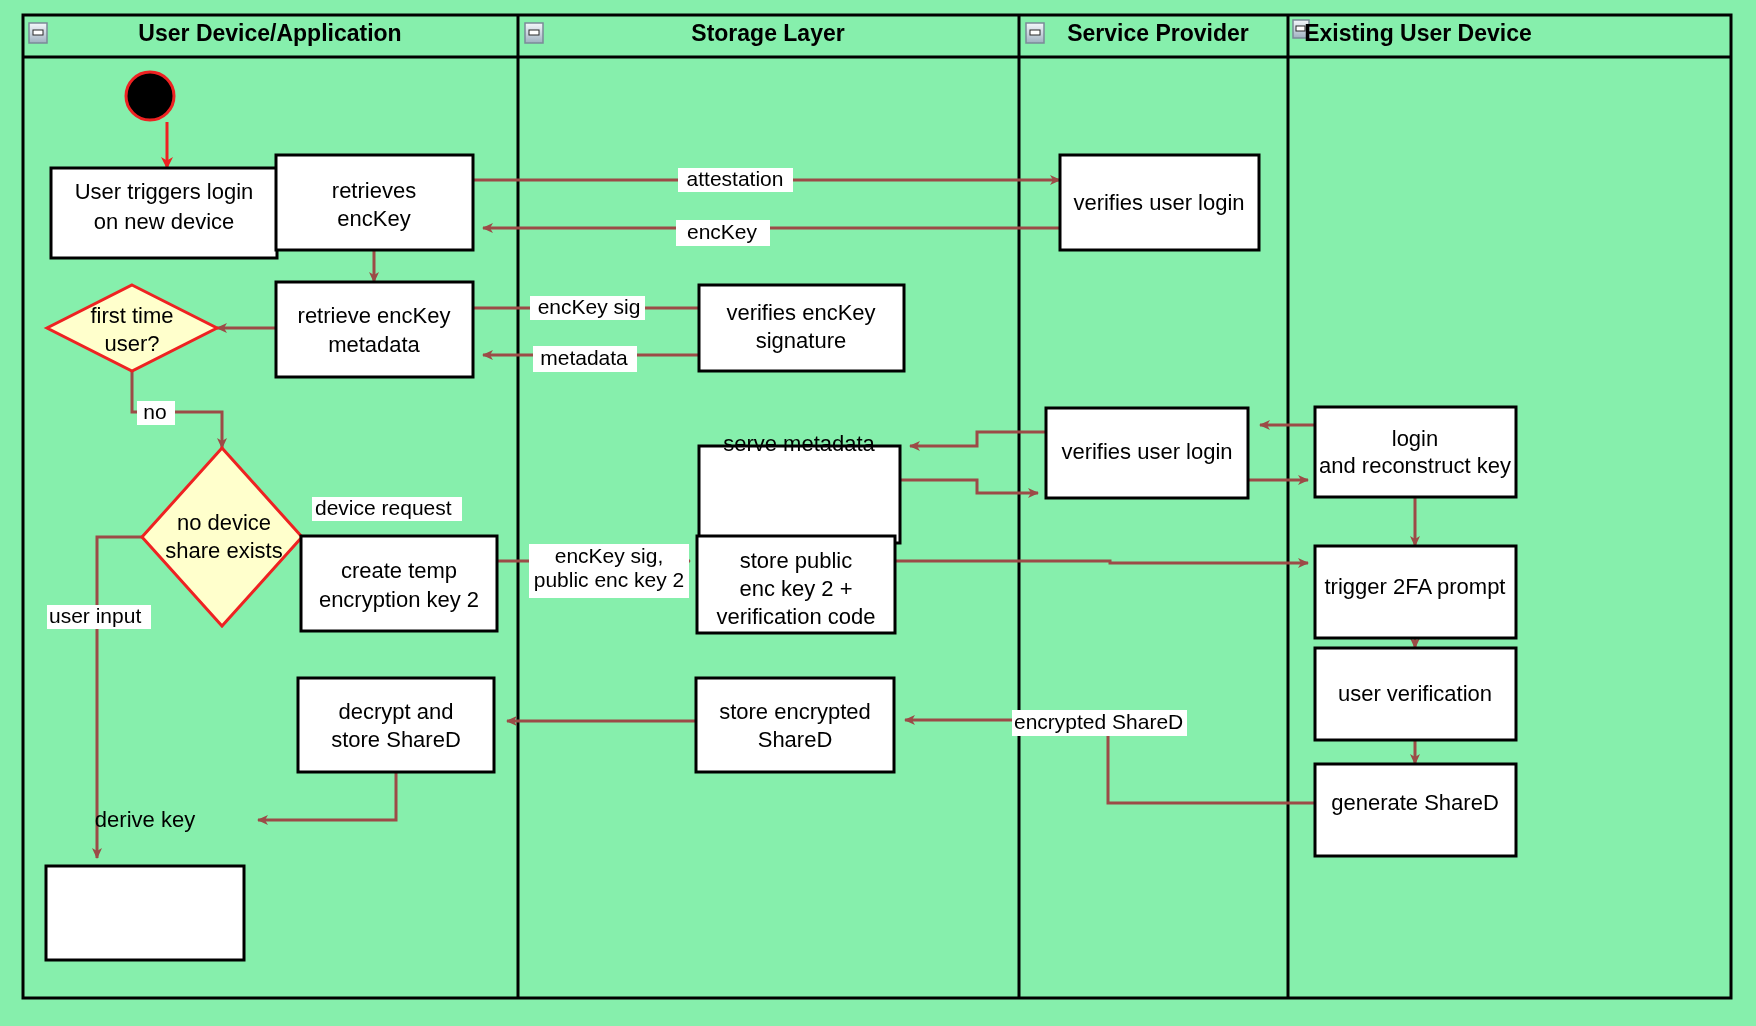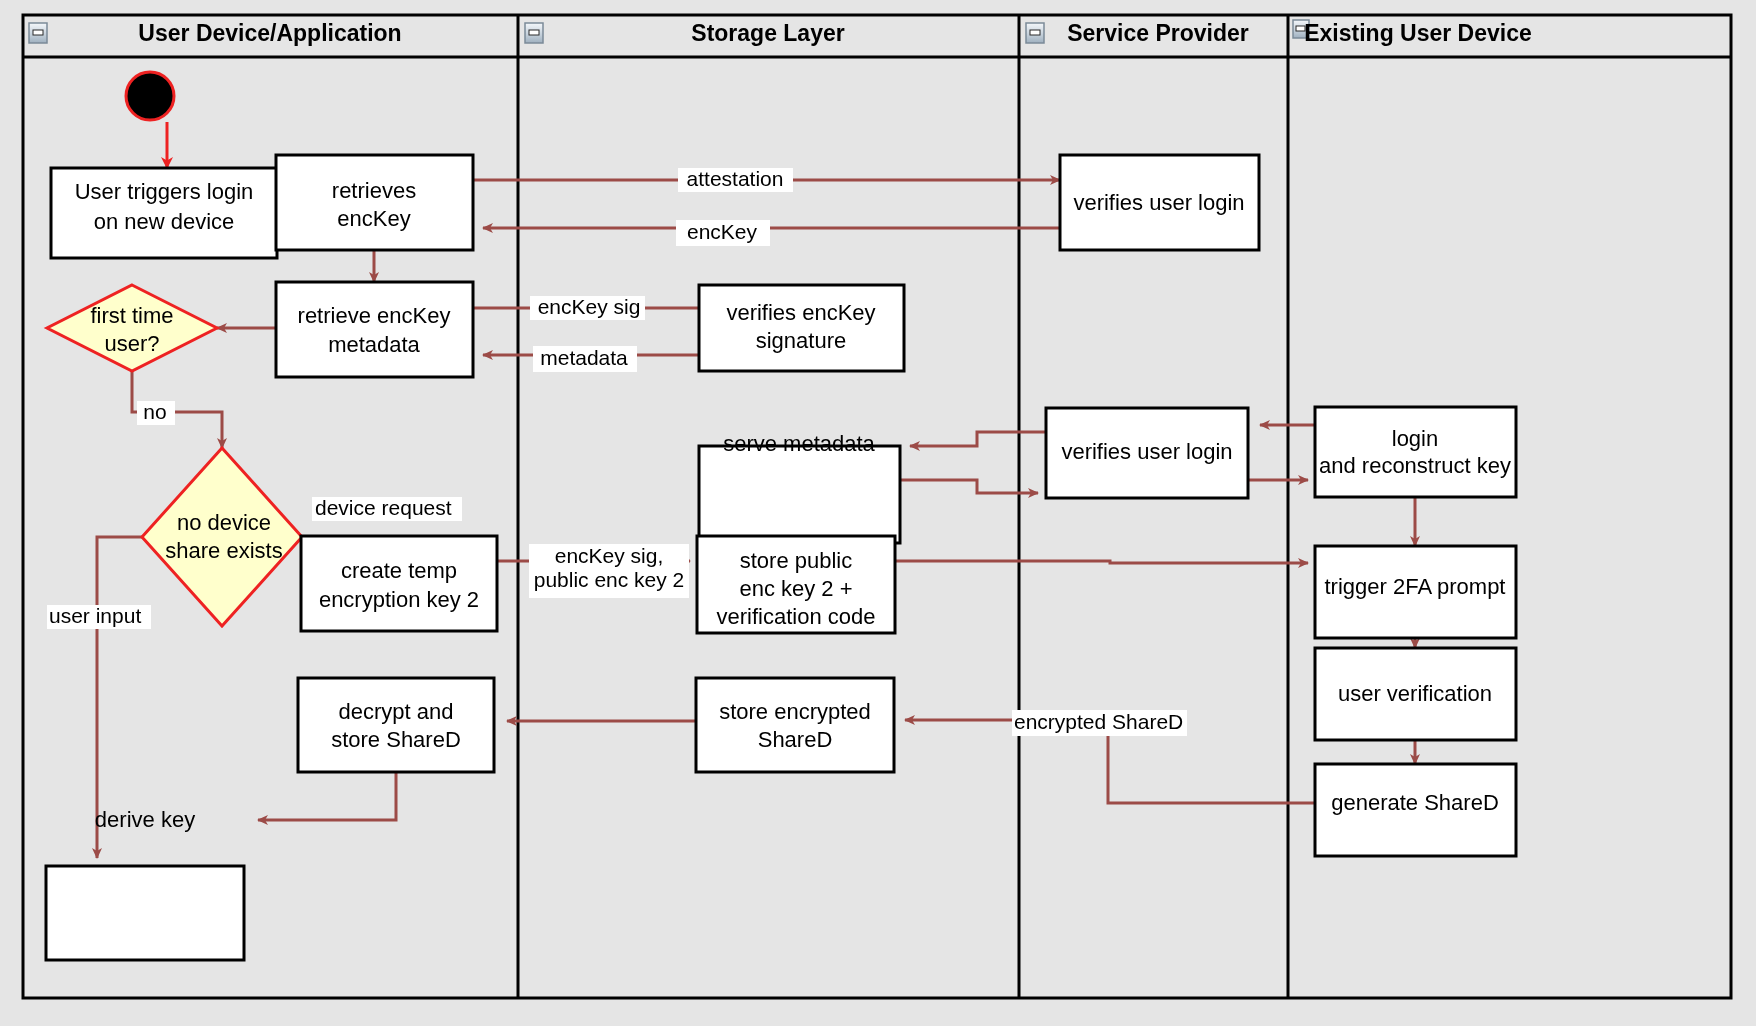--- a/index.html
+++ b/index.html
@@ -5,21 +5,21 @@
   html, body {
     margin: 0;
     padding: 0;
     background: #ffffff;
     font-family: "Liberation Sans", sans-serif;
   }
   #canvas {
     position: relative;
     width: 1756px;
     height: 1026px;
-    background: #e5e5e5;
+    background: #86efac;
     overflow: hidden;
   }
   svg#diagram {
     position: absolute;
     left: 0;
     top: 0;
     width: 1756px;
     height: 1026px;
   }
   .lane-title {

